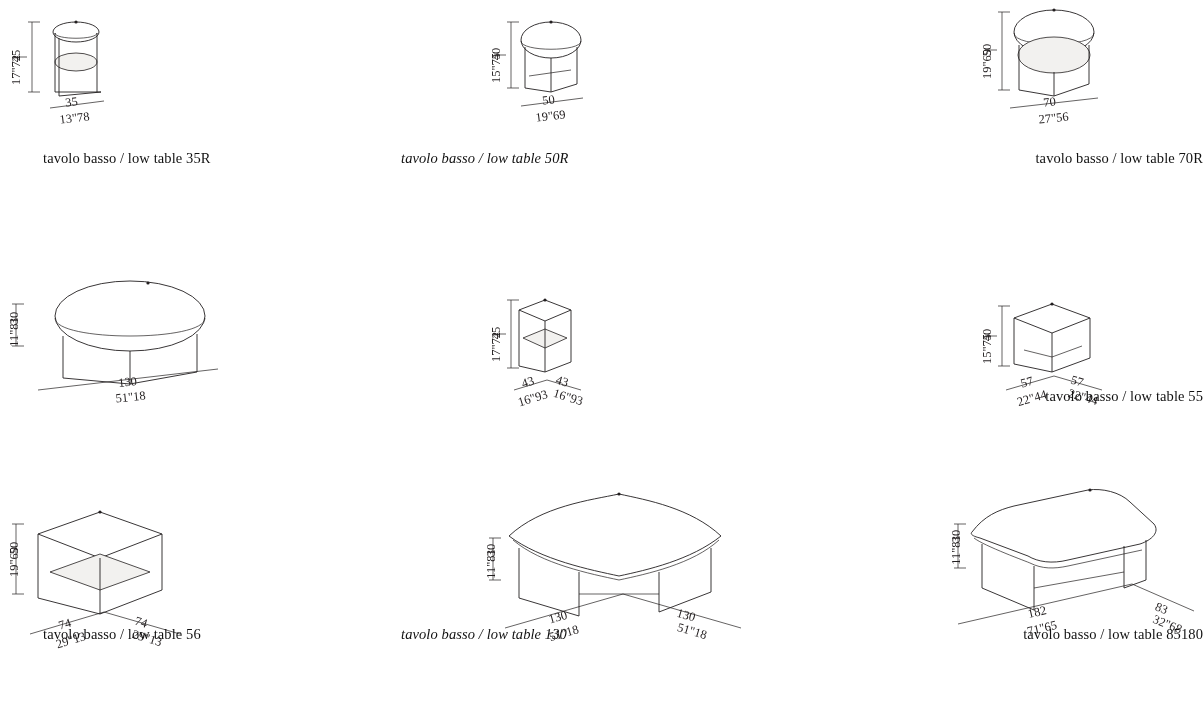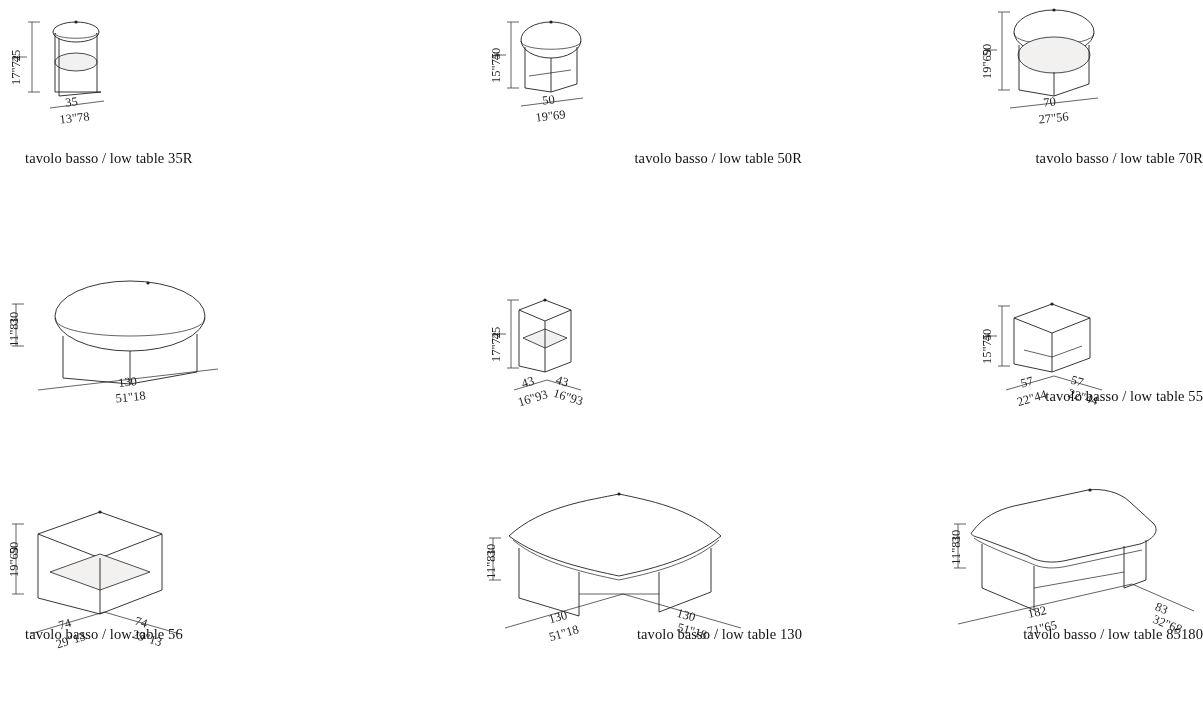--- a/index.html
+++ b/index.html
@@ -31,22 +31,22 @@
     left:0;
     top:150px;
     width:401px;
     text-align:center;
     font-size:14.5px;
     font-family:"Liberation Serif", serif;
     color:#111;
     letter-spacing:0.1px;
     white-space:nowrap;
   }
-  .cap-left{ text-align:left; padding-left:25px; }
-  .cap-center{ text-align:right; }
+  .cap-left{ text-align:left; padding-left:43px; }
+  .cap-center{ text-align:left;font-style:italic; }
   .cap-right{ text-align:right; padding-right:8px; }
   svg{ display:block; overflow:visible; }
   .ln{ fill:none; stroke:#231f20; stroke-width:0.9; }
   .ln-thin{ fill:none; stroke:#231f20; stroke-width:0.7; }
   .dimtxt{
     font-family:"Liberation Serif", serif;
     font-size:12.5px;
     fill:#231f20;
   }
   .top{ fill:#ffffff; stroke:#231f20; stroke-width:0.9; }

